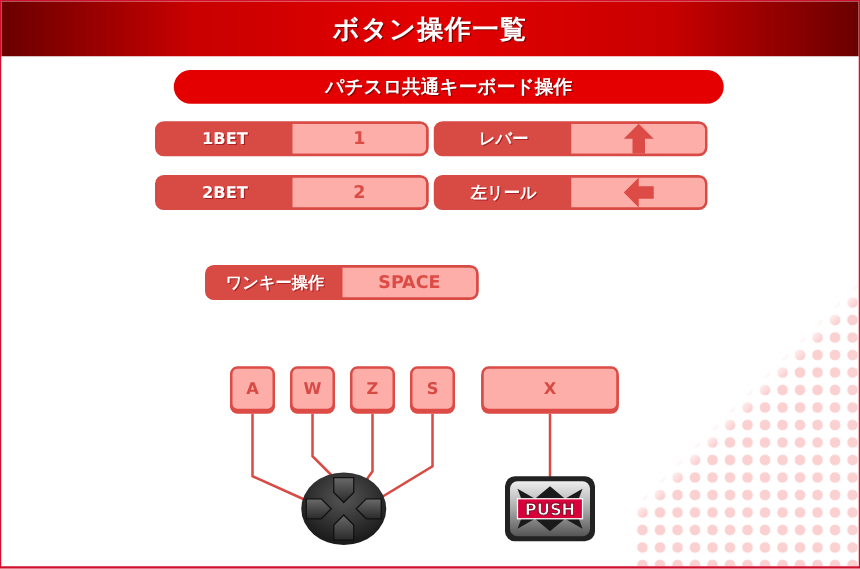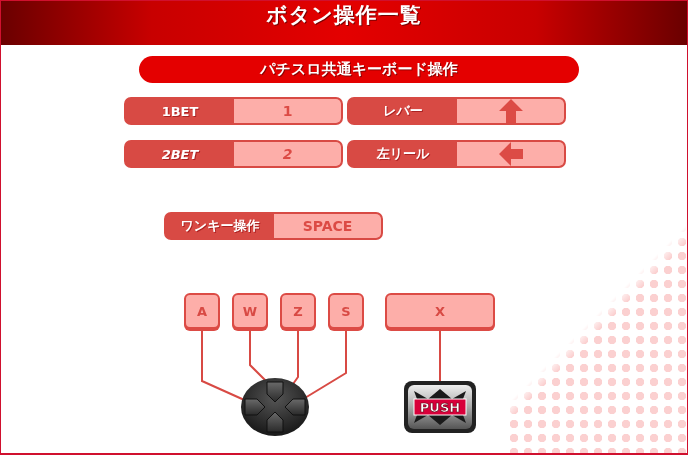--- a/index.html
+++ b/index.html
@@ -13,21 +13,21 @@
   .dots {
     position: absolute; right: 0; bottom: 0; width: 180px; height: 260px;
     background-image: radial-gradient(circle, #fbd0d0 4px, transparent 4.5px);
     background-size: 14px 14px;
     -webkit-mask-image: linear-gradient(135deg, transparent 48%, #000 52%);
     mask-image: linear-gradient(135deg, transparent 48%, #000 52%);
   }
   .header {
     position: absolute; left: 0; top: 0; width: 686px; height: 44px;
     background: linear-gradient(90deg, #6a0000 0%, #c80000 22%, #e40000 50%, #c80000 78%, #6a0000 100%);
-    display: flex; justify-content: center;
+    display: flex; align-items: center; justify-content: center;
   }
   .header h1 {
     color: #fff; font-size: 21px; font-weight: bold; letter-spacing: 1px;
     text-shadow: 1px 1px 0 #700;
   }
   .subtitle {
     position: absolute; left: 138px; top: 55px; width: 440px; height: 27px;
     background: #e40000; border-radius: 14px;
     display: flex; align-items: center; justify-content: center;
   }
@@ -70,21 +70,21 @@
   </div>
 
   <div class="subtitle">
     <span>パチスロ共通キーボード操作</span>
   </div>
 
   <div class="keyrow" style="left:123px;top:96px;">
     <div class="lbl">1BET</div>
     <div class="val">1</div>
   </div>
-  <div class="keyrow" style="left:123px;top:139px;font-style:italic;">
+  <div class="keyrow" style="left:123px;top:139px;">
     <div class="lbl">2BET</div>
     <div class="val">2</div>
   </div>
   <div class="keyrow" style="left:123px;top:211px;margin-left:40px;">
     <div class="lbl">ワンキー操作</div>
     <div class="val">SPACE</div>
   </div>
 
   <div class="keyrow right" style="left:346px;top:96px;">
     <div class="lbl">レバー</div>

